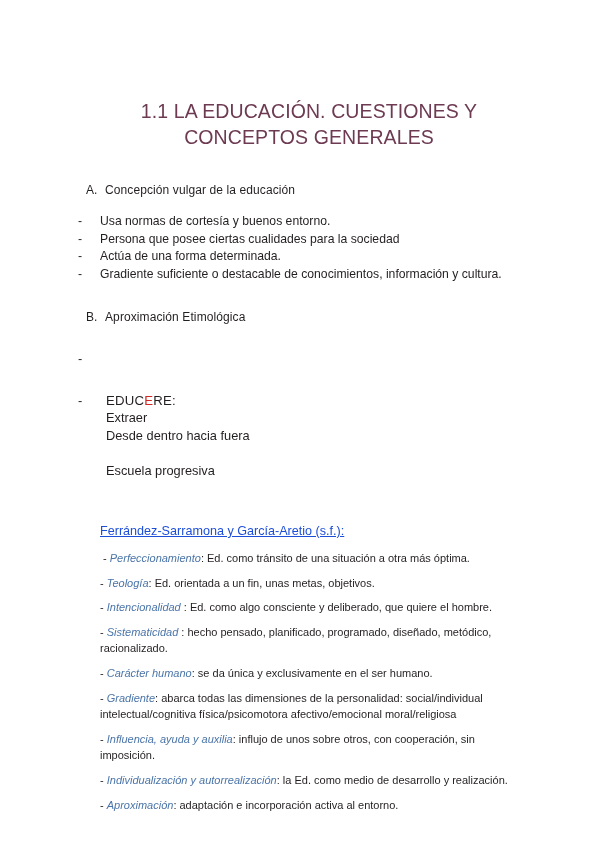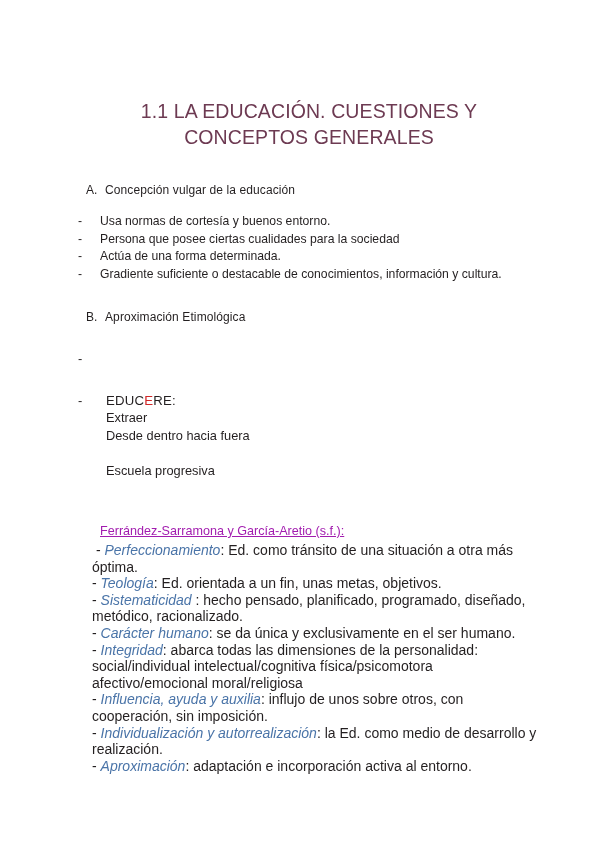--- a/index.html
+++ b/index.html
@@ -78,35 +78,35 @@
   .etym-term {
     font-size: 13.2px;
     letter-spacing: 0.2px;
   }
   .hl-red {
     color: #d02626;
   }
   .author-heading {
     font-size: 12.6px;
     line-height: 18px;
-    color: #a21caf;
+    color: #1d4ed8;
     text-decoration: underline;
     margin: 0 0 2px 22px;
     display: inline-block;
   }
   .sci-list {
     list-style: none;
     margin: 0;
     padding: 0 0 0 14px;
   }
   .sci-item {
-    font-size: 14px;
+    font-size: 11px;
     line-height: 16.6px;
     color: #231f20;
-    margin: 0;
+    margin: 8px;
     padding: 0;
     text-indent: 0;
   }
   .sci-item .lead {
     white-space: pre;
   }
   .term {
     color: #4a74a8;
     font-style: italic;
   }
@@ -183,27 +183,30 @@
     </div>
 
     <ul class="sci-list">
       <li class="sci-item">
         <span class="lead"> - </span><span class="term">Perfeccionamiento</span><span>: Ed. como tránsito de una situación a otra más óptima.</span>
       </li>
       <li class="sci-item">
         <span class="lead">- </span><span class="term">Teología</span><span>: Ed. orientada a un fin, unas metas, objetivos.</span>
       </li>
       <li class="sci-item">
+        <span class="lead">- </span><span class="term">Intencionalidad</span><span> : Ed. como algo consciente y deliberado, que quiere el hombre.</span>
+      </li>
+      <li class="sci-item">
         <span class="lead">- </span><span class="term">Sistematicidad</span><span> : hecho pensado, planificado, programado, diseñado, metódico, racionalizado.</span>
       </li>
       <li class="sci-item">
         <span class="lead">- </span><span class="term">Carácter humano</span><span>: se da única y exclusivamente en el ser humano.</span>
       </li>
       <li class="sci-item">
-        <span class="lead">- </span><span class="term">Integridad</span><span>: abarca todas las dimensiones de la personalidad: social/individual intelectual/cognitiva física/psicomotora afectivo/emocional moral/religiosa</span>
+        <span class="lead">- </span><span class="term">Gradiente</span><span>: abarca todas las dimensiones de la personalidad: social/individual intelectual/cognitiva física/psicomotora afectivo/emocional moral/religiosa</span>
       </li>
       <li class="sci-item">
         <span class="lead">- </span><span class="term">Influencia, ayuda y auxilia</span><span>: influjo de unos sobre otros, con cooperación, sin imposición.</span>
       </li>
       <li class="sci-item">
         <span class="lead">- </span><span class="term">Individualización y autorrealización</span><span>: la Ed. como medio de desarrollo y realización.</span>
       </li>
       <li class="sci-item">
         <span class="lead">- </span><span class="term">Aproximación</span><span>: adaptación e incorporación activa al entorno.</span>
       </li>

